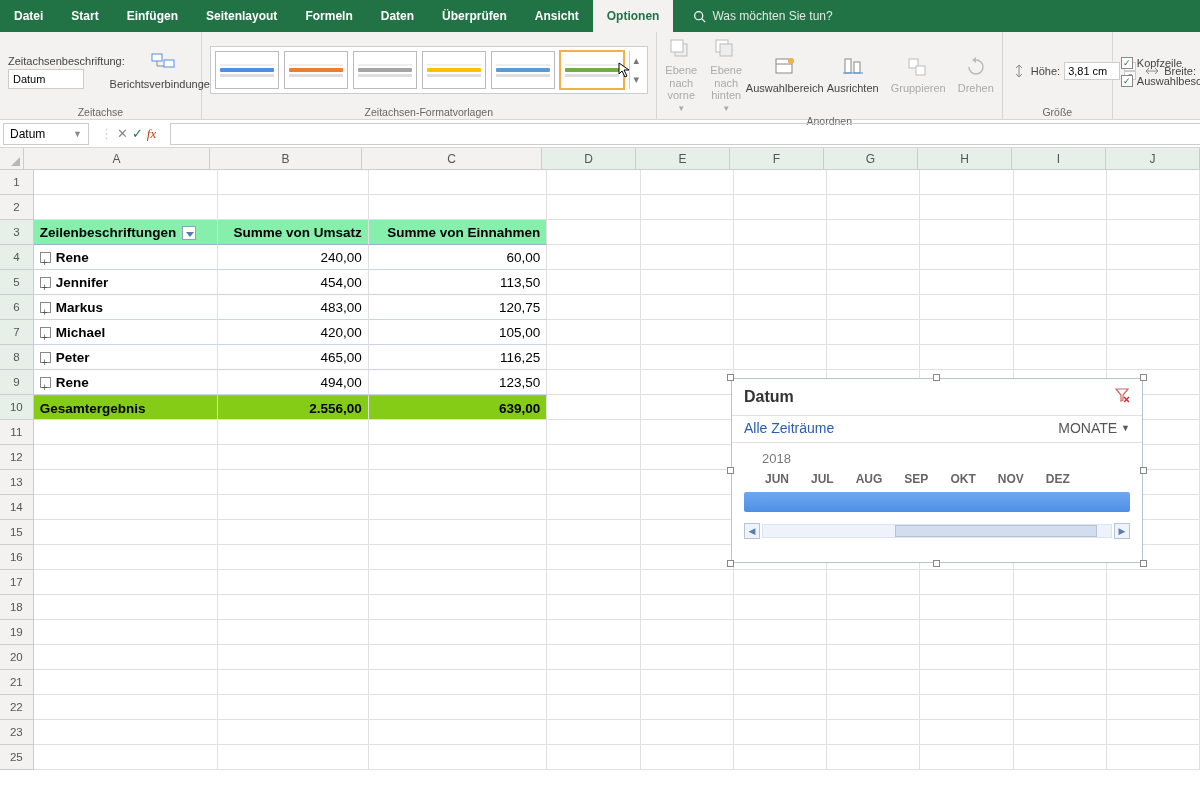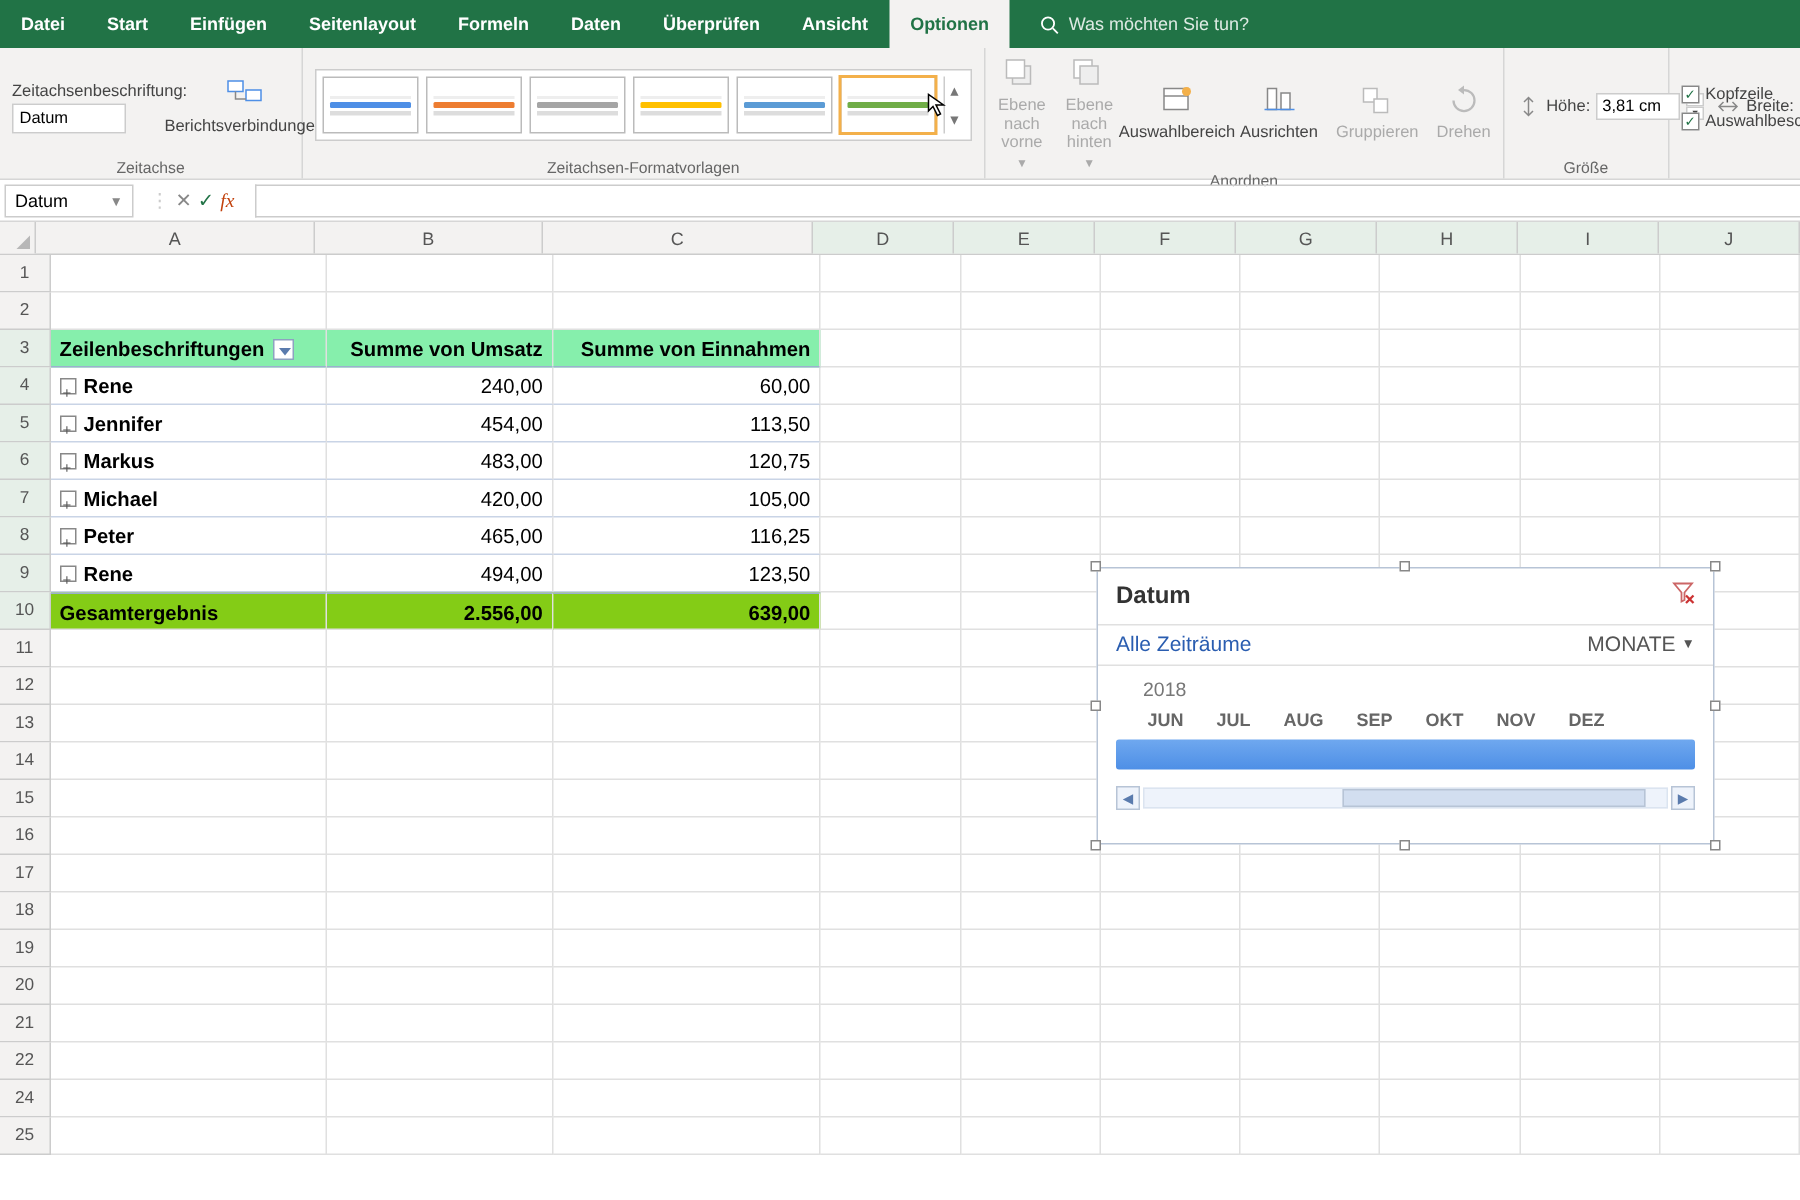--- a/index.html
+++ b/index.html
@@ -609,21 +609,21 @@
         <div class="cell wC"></div>
         <div class="cell wD"></div>
         <div class="cell wE"></div>
         <div class="cell wF"></div>
         <div class="cell wG"></div>
         <div class="cell wH"></div>
         <div class="cell wI"></div>
         <div class="cell wJ"></div>
       </div>
       <div class="row">
-        <div class="rh">24</div>
+        <div class="rh">23</div>
         <div class="cell wA"></div>
         <div class="cell wB"></div>
         <div class="cell wC"></div>
         <div class="cell wD"></div>
         <div class="cell wE"></div>
         <div class="cell wF"></div>
         <div class="cell wG"></div>
         <div class="cell wH"></div>
         <div class="cell wI"></div>
         <div class="cell wJ"></div>

